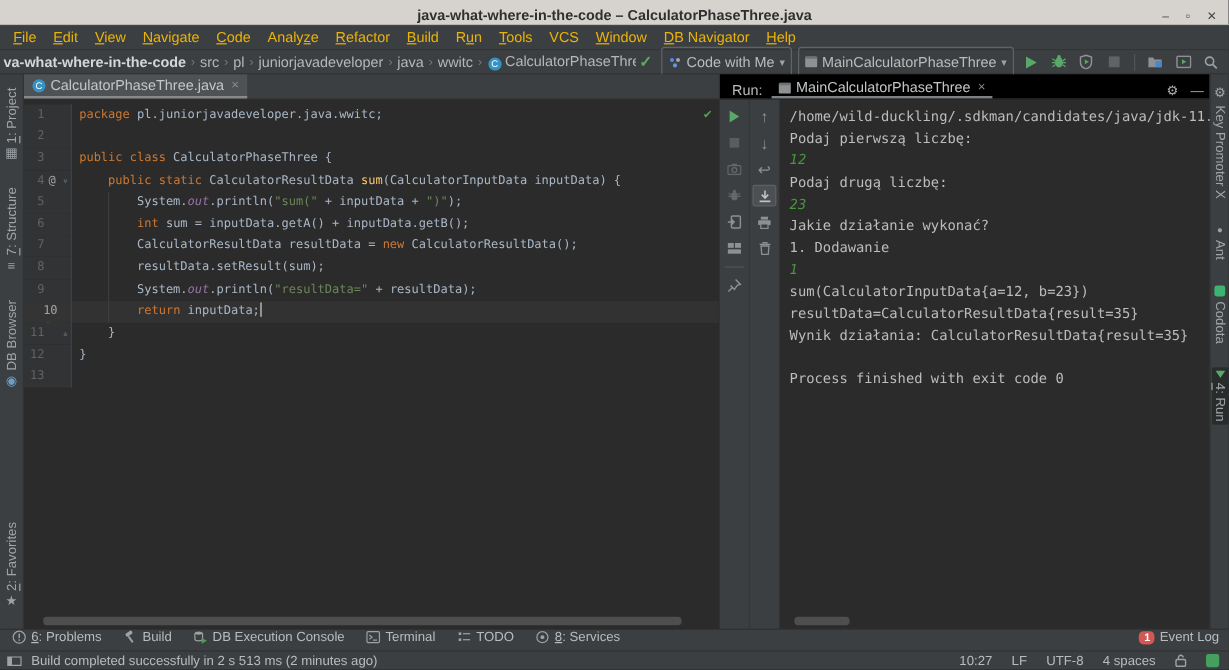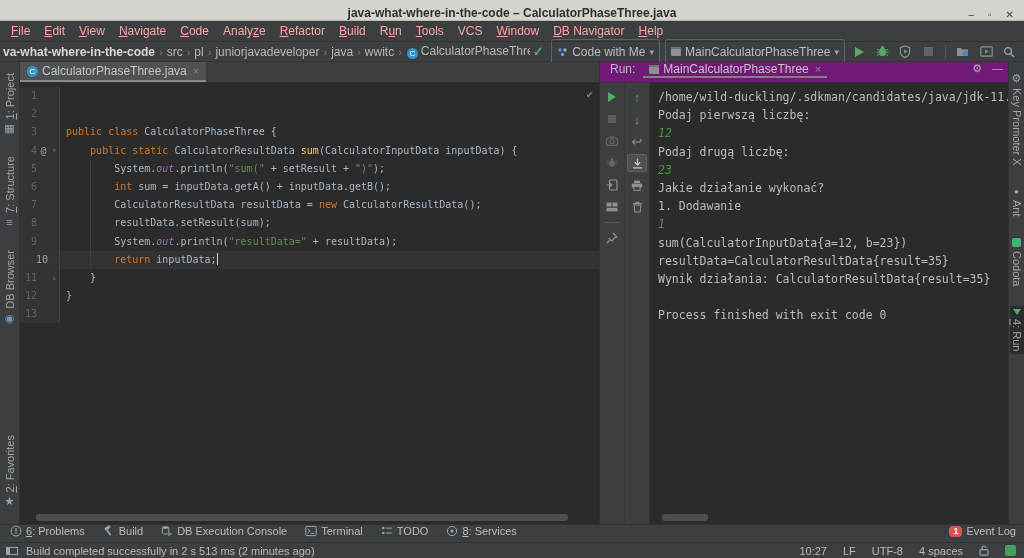--- a/index.html
+++ b/index.html
@@ -5,21 +5,21 @@
   html,body{margin:0;padding:0;background:#2b2b2b;}
   *{box-sizing:border-box;}
   .win{width:1024px;height:558px;display:flex;flex-direction:column;font-family:"Liberation Sans",sans-serif;background:#3c3f41;overflow:hidden;position:relative;}
   
   .titlebar{height:21px;background:#d6d3ce;display:flex;align-items:flex-end;flex:none;border-bottom:1px solid #b9b6b1;}
   .tb-side{width:120px;flex:none;}
   .tb-title{flex:1;text-align:center;font-size:12px;font-weight:bold;color:#2f2f2f;white-space:nowrap;overflow:hidden;}
   .tb-ctrls{width:120px;flex:none;display:flex;justify-content:flex-end;gap:14px;padding-right:10px;color:#444;font-size:10px;}
   .tb-ctrls span{cursor:default;line-height:1;}
   
-  .menubar{height:21px;background:#3c3f41;color:#fca5a5;font-size:12px;display:flex;align-items:center;padding-left:4px;flex:none;border-bottom:1px solid #323232;}
+  .menubar{height:21px;background:#3c3f41;color:#eab308;font-size:12px;display:flex;align-items:center;padding-left:4px;flex:none;border-bottom:1px solid #323232;}
   .mi{padding:0 7px;white-space:nowrap;}
   .mi u{text-decoration:underline;}
   
   .toolbar{height:20px;background:#3c3f41;display:flex;align-items:center;font-size:12px;color:#b6b6b6;padding:0 6px 0 2px;flex:none;border-bottom:1px solid #323232;}
   .crumbs{flex:1;display:flex;align-items:center;white-space:nowrap;overflow:hidden;}
   .bc-item{padding:0 1px;}
   .bc-item.bold{font-weight:bold;color:#d6d6d6;}
   .bc-sep{color:#777;padding:0 3px;font-size:11px;}
   .bc-ic{display:inline-flex;align-items:center;justify-content:center;width:11px;height:11px;border-radius:50%;color:#fff;font-size:8px;margin:0 3px 0 1px;vertical-align:-1px;}
   .bc-ic.cls{background:#3592c4;}
@@ -66,21 +66,21 @@
   .str{color:#6a8759;}
   .fn{color:#ffc66b;}
   .fld{color:#9876aa;font-style:italic;}
   .caret{display:inline-block;width:1.5px;height:12px;background:#d4d4d4;vertical-align:-2px;}
   .iguide{position:absolute;width:1px;background:#3b3e40;}
   .insp-ok{position:absolute;top:3px;right:6px;color:#549f5a;font-size:11px;}
   .escroll{height:12px;flex:none;background:#2b2b2b;position:relative;}
   .escroll .thumb{position:absolute;left:16px;top:2px;width:532px;height:7px;background:#4c4e50;border-radius:3px;}
   
   .runpanel{width:408px;flex:none;display:flex;flex-direction:column;background:#2b2b2b;}
-  .runhdr{height:21px;background:#701a75;border-bottom:1px solid #323232;display:flex;align-items:flex-start;font-size:12px;color:#bbb;flex:none;}
+  .runhdr{height:21px;background:#000000;border-bottom:1px solid #323232;display:flex;align-items:flex-end;font-size:12px;color:#bbb;flex:none;}
   .runlbl{display:flex;align-items:center;padding:0 8px 0 10px;}
   .rtab{display:flex;align-items:center;gap:4px;padding:0 6px;border-bottom:2px solid #7d8184;color:#c3c6c8;}
   .appicon{display:inline-block;width:10px;height:9px;background:#8d9193;border-radius:1px;box-shadow:inset 0 2px 0 #6e7274;}
   .spacer{flex:1;}
   .hdr-ic{display:flex;align-items:center;color:#a9acae;font-size:11px;padding:0 5px;}
   .runbody{flex:1;display:flex;min-height:0;}
   .rtools{width:25px;flex:none;background:#3c3f41;display:flex;flex-direction:column;align-items:center;padding-top:3px;}
   .rtools.c1{border-right:1px solid #353839;}
   .rtools.c2{border-right:1px solid #323232;}
   .rt{height:22px;display:flex;align-items:center;justify-content:center;color:#8d9193;font-size:13px;width:20px;}
@@ -246,20 +246,21 @@
       </div>
       <div class="ebody" id="ebody">
         <div class="iguide" style="left:70px;top:77px;height:109px;"></div>
         <span class="insp-ok">✔</span>
       <div class="crow">
             <span class="gutter">
               <span class="gnum">1</span>
               <span class="gm"></span>
               <span class="gf"></span>
             </span>
+            <span class="codeline"><span class="kw">package</span><span class="pln"> pl.juniorjavadeveloper.java.wwitc;</span></span>
           </div>
           <div class="crow">
             <span class="gutter">
               <span class="gnum">2</span>
               <span class="gm"></span>
               <span class="gf"></span>
             </span>
             <span class="codeline"></span>
           </div>
           <div class="crow">
@@ -277,21 +278,21 @@
               <span class="gf">▿</span>
             </span>
             <span class="codeline"><span class="pln">    </span><span class="kw">public static</span><span class="pln"> CalculatorResultData </span><span class="fn">sum</span><span class="pln">(CalculatorInputData inputData) {</span></span>
           </div>
           <div class="crow">
             <span class="gutter">
               <span class="gnum">5</span>
               <span class="gm"></span>
               <span class="gf"></span>
             </span>
-            <span class="codeline"><span class="pln">        System.</span><span class="fld">out</span><span class="pln">.println(</span><span class="str">"sum("</span><span class="pln"> + setResult + </span><span class="str">")"</span><span class="pln">);</span></span>
+            <span class="codeline"><span class="pln">        System.</span><span class="fld">out</span><span class="pln">.println(</span><span class="str">"sum("</span><span class="pln"> + inputData + </span><span class="str">")"</span><span class="pln">);</span></span>
           </div>
           <div class="crow">
             <span class="gutter">
               <span class="gnum">6</span>
               <span class="gm"></span>
               <span class="gf"></span>
             </span>
             <span class="codeline"><span class="pln">        </span><span class="kw">int</span><span class="pln"> sum = inputData.getA() + inputData.getB();</span></span>
           </div>
           <div class="crow">

